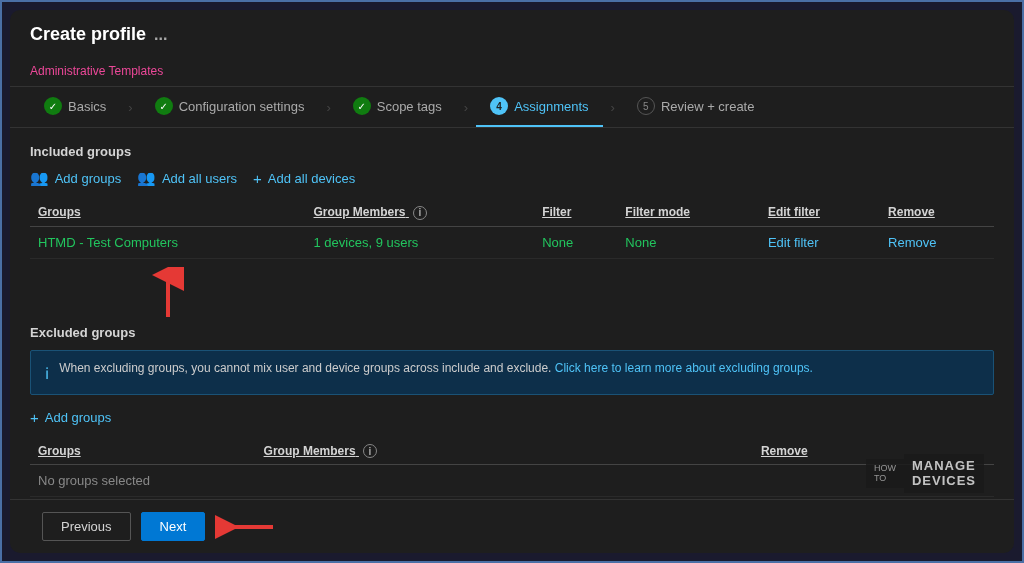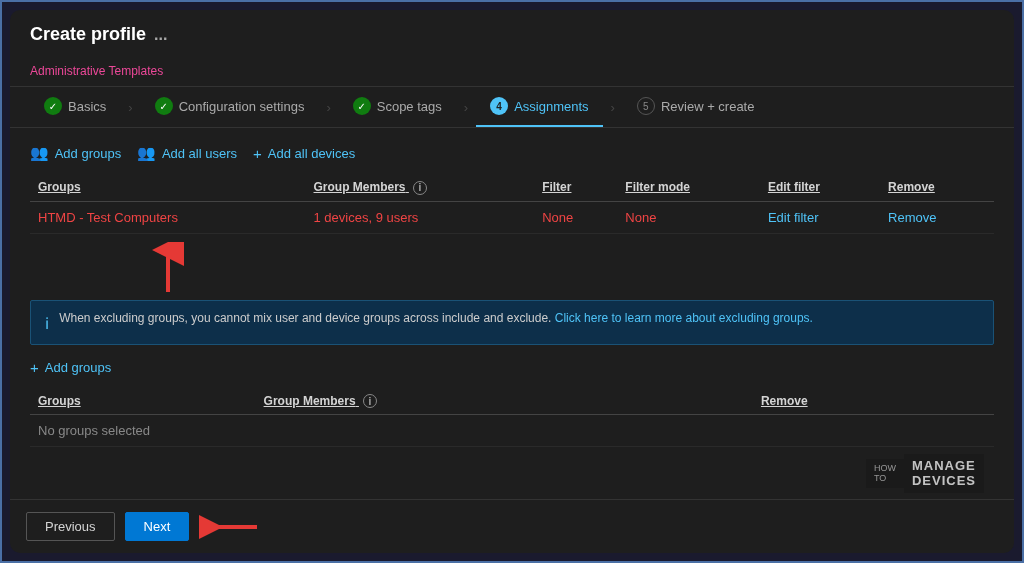--- a/index.html
+++ b/index.html
@@ -164,21 +164,21 @@
       font-size: 12px;
       font-weight: 600;
       color: #d4d4d4;
       border-bottom: 1px solid #444;
       background: transparent;
       text-decoration: underline;
     }
     .data-table td {
       padding: 8px 8px;
       font-size: 13px;
-      color: #ef4444;
+      color: #22c55e;
       border-bottom: 1px solid #2a2a2a;
     }
     .data-table .link-cell {
       color: #4fc3f7;
       cursor: pointer;
     }
 
     
     .info-box {
       background: #0d2f4a;
@@ -243,21 +243,21 @@
       font-size: 13px;
       font-weight: 700;
       letter-spacing: 1px;
     }
 
     
     .footer {
       display: flex;
       align-items: center;
       gap: 10px;
-      padding: 12px 16px;
+      padding: 12px 32px;
       border-top: 1px solid #333;
       flex-shrink: 0;
     }
     .btn-secondary {
       background: #1e1e1e;
       border: 1px solid #555;
       color: #d4d4d4;
       padding: 6px 18px;
       border-radius: 2px;
       cursor: pointer;
@@ -326,20 +326,21 @@
     </div>
     <span class="tab-separator">›</span>
     <div class="tab disabled">
       <span class="tab-icon">5</span>
       <span>Review + create</span>
     </div>
   </div>
 
   <div class="content">
 
+    <div class="section-header">Included groups</div>
 
     <div class="action-bar">
       <button class="action-btn">
         <span class="btn-icon">👥</span>
         <span>Add groups</span>
       </button>
       <button class="action-btn">
         <span class="btn-icon">👥</span>
         <span>Add all users</span>
       </button>
@@ -381,20 +382,21 @@
         <defs>
           <marker id="arrowhead-up" markerWidth="8" markerHeight="8" refX="4" refY="4" orient="auto">
             <polygon points="0 8, 4 0, 8 8" fill="#e53935"></polygon>
           </marker>
         </defs>
         <line x1="18" y1="50" x2="18" y2="8" stroke="#e53935" stroke-width="4" marker-end="url(#arrowhead-up)"></line>
       </svg>
     </div>
 
     <div class="excluded-section">
+      <div class="section-header">Excluded groups</div>
 
       <div class="info-box">
         <span class="info-icon">ℹ</span>
         <span>
           <span>When excluding groups, you cannot mix user and device groups across include and exclude.</span>
           <span class="info-link">Click here to learn more about excluding groups.</span>
         </span>
       </div>
 
       <div class="action-bar">

